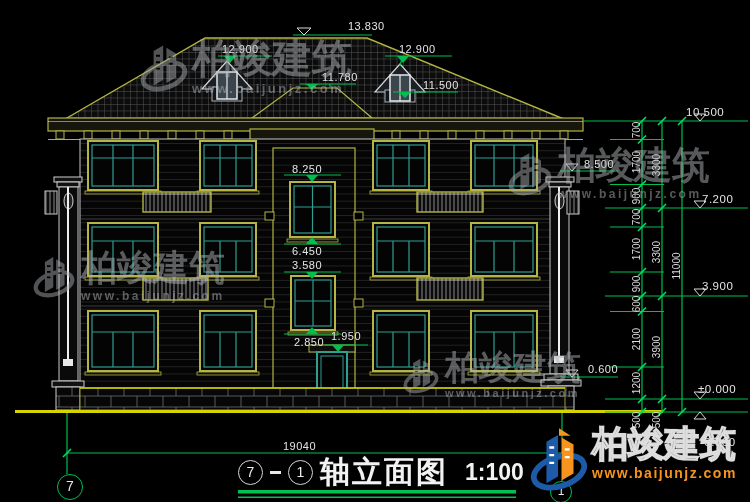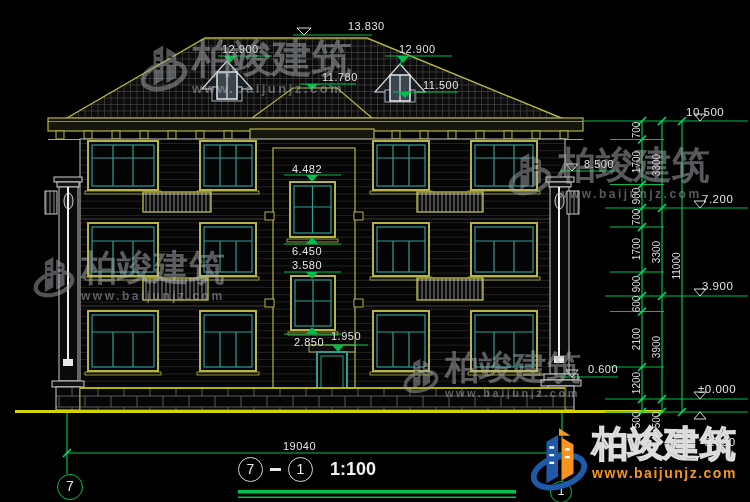--- a/index.html
+++ b/index.html
@@ -17,21 +17,21 @@
   .wm .url{color:#aeb2b6;font-weight:bold;letter-spacing:2.5px;white-space:nowrap;line-height:1;margin-top:4px;}
   .wm-logo{position:absolute;left:0;top:0;}
   #wm-color .brand{color:#1c1e22;-webkit-text-stroke:1.3px rgba(232,232,232,.95);
                    text-shadow:0 0 2px rgba(255,255,255,.4);}
   #wm-color .url{color:#f7941d;letter-spacing:1.5px;}
   #titlebar{position:absolute;left:238px;top:457px;display:flex;align-items:center;gap:7px;}
   .tbubble{width:25px;height:25px;border:1.6px solid #d6d6d6;border-radius:50%;color:#f0f0f0;
            font-size:14px;line-height:22px;text-align:center;box-sizing:border-box;flex:none;}
   .tdash{width:11px;height:3px;background:#e8e8e8;flex:none;}
   #title-text{color:#f2f2f2;font-size:30px;font-weight:bold;letter-spacing:2px;line-height:1;}
-  #title-scale{color:#f2f2f2;font-size:18px;font-weight:bold;margin-left:10px;}
+  #title-scale{color:#f2f2f2;font-size:23px;font-weight:bold;margin-left:10px;}
 </style>
 </head>
 <body>
 
 <div id="stage">
 
 <svg id="linework" width="750" height="502">
 <defs>
   <pattern id="tiles" width="6.5" height="6.5" patternUnits="userSpaceOnUse">
     <rect width="6.5" height="6.5" fill="#0c0c0c"></rect>
@@ -324,21 +324,21 @@
   <rect x="238" y="490" width="278" height="3.5"></rect>
   <rect x="238" y="496.5" width="278" height="1.5"></rect>
 </g>
 </svg>
 
 <div class="dim" style="left:312px;top:20px;margin-left:36px;">13.830</div>
 <div class="dim" style="left:222px;top:43px;">12.900</div>
 <div class="dim" style="left:399px;top:43px;">12.900</div>
 <div class="dim" style="left:322px;top:71px;">11.780</div>
 <div class="dim" style="left:423px;top:79px;">11.500</div>
-<div class="dim" style="left:292px;top:163px;">4.482</div>
+<div class="dim" style="left:292px;top:163px;">8.250</div>
 <div class="dim" style="left:292px;top:245px;">6.450</div>
 <div class="dim" style="left:292px;top:259px;">3.580</div>
 <div class="dim" style="left:294px;top:336px;">2.850</div>
 <div class="dim" style="left:331px;top:330px;">1.950</div>
 <div class="dim" style="left:584px;top:158px;">8.500</div>
 <div class="dim" style="left:588px;top:363px;">0.600</div>
 
 <div class="dimr" style="left:686px;top:106px;">10.500</div>
 <div class="dimr" style="left:702px;top:193px;">7.200</div>
 <div class="dimr" style="left:702px;top:280px;">3.900</div>
@@ -362,20 +362,21 @@
 <div class="rot" style="left:676px;top:266px;">11000</div>
 
 <div class="dim" style="left:283px;top:440px;">19040</div>
 <div class="bubble" style="left:57px;top:474px;width:26px;height:26px;font-size:14px;line-height:23px;">7</div>
 <div class="bubble" style="left:550px;top:481px;width:22px;height:22px;font-size:12px;line-height:19px;">1</div>
 
 <div id="titlebar">
   <div class="tbubble">7</div>
   <div class="tdash"></div>
   <div class="tbubble">1</div>
+  <div id="title-text">轴立面图</div>
   <div id="title-scale">1:100</div>
 </div>
 
 <div class="wm" style="left:140px;top:38px;">
   <svg class="wm-logo" width="48" height="58">
         <use href="#lg-gray"></use>
       </svg>
   <div style="margin-left:52px;">
     <div class="brand" style="font-size:40px;">柏竣建筑</div>
     <div class="url" style="font-size:13px;">www.baijunjz.com</div>

